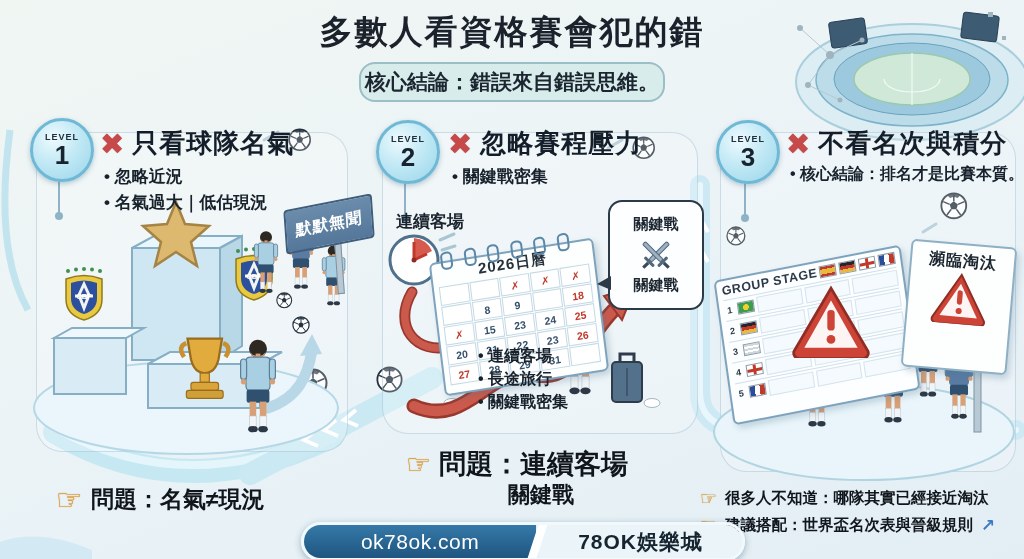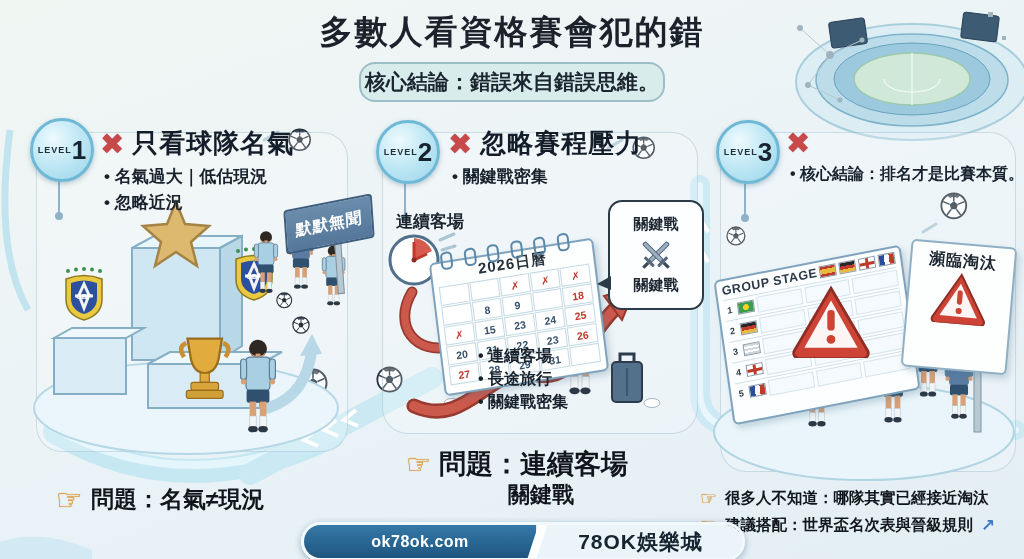--- a/index.html
+++ b/index.html
@@ -13,21 +13,21 @@
   .subtitle{position:absolute;left:50%;top:62px;transform:translateX(-50%);background:#d9ecec;
     border:2px solid #9cbec6;border-radius:16px;padding:4px 4px;font-size:21px;font-weight:800;
     color:#1c2630;z-index:3;white-space:nowrap;}
   
   .panel{position:absolute;border:1.5px solid rgba(140,175,200,.38);border-radius:26px;
     background:rgba(255,255,255,.22);z-index:1;}
   
   .badge{position:absolute;width:58px;height:58px;border-radius:50%;z-index:4;
     background:radial-gradient(circle at 35% 30%,#eefafe 0%,#c2e9f5 45%,#9ad5ea 100%);
     border:3px solid #6fb9d6;box-shadow:0 2px 5px rgba(60,110,140,.35);
-    display:flex;align-items:center;justify-content:center;line-height:1;}
+    display:flex;flex-direction:column;align-items:center;justify-content:center;line-height:1;}
   .badge .b-top{font-size:9px;font-weight:800;letter-spacing:1px;color:#21303c;}
   .badge .b-num{font-size:26px;font-weight:900;color:#17232e;}
   .badge-pin{position:absolute;width:2px;height:36px;background:#8fb3c6;z-index:3;}
   .badge-pin:after{content:"";position:absolute;left:-3px;bottom:-6px;width:8px;height:8px;border-radius:50%;background:#8fb3c6;}
   
   .head{position:absolute;display:flex;align-items:center;gap:8px;z-index:4;white-space:nowrap;}
   .xmark{font-size:29px;font-weight:900;color:#c8494a;text-shadow:0 0 1px #8f2d2d;}
   .head-text{font-size:26px;font-weight:900;color:#141e2a;letter-spacing:1px;}
   .bullets{position:absolute;z-index:4;margin:0;padding:0;list-style:none;}
   .bullets li{font-size:17px;font-weight:800;color:#18222c;line-height:1.5;white-space:nowrap;}
@@ -98,21 +98,21 @@
   .f1{left:56px;top:482px;}  .f1 .finger{font-size:30px;} .f1 .txt{font-size:23px;}
   .f2a{left:406px;top:446px;} .f2a .finger{font-size:28px;} .f2a .txt{font-size:27px;}
   .f2b{left:508px;top:480px;} .f2b .txt{font-size:22px;}
   .f3a{left:700px;top:487px;} .f3a .finger{font-size:19px;} .f3a .txt{font-size:15.5px;}
   .f3b{left:700px;top:514px;} .f3b .finger{font-size:19px;} .f3b .txt{font-size:15.5px;}
   .link-arrow{color:#3d7bc4;font-weight:900;font-size:17px;}
   
   .bar{position:absolute;left:301px;top:522px;width:438px;height:33px;z-index:6;display:flex;
     border:3px solid #f2f9fc;border-radius:20px;overflow:hidden;box-shadow:0 2px 7px rgba(40,80,110,.4);}
   .bar-left{width:53%;background:linear-gradient(180deg,#3579a8,#1f5580);color:#fff;display:flex;
-    align-items:center;justify-content:center;font-size:16px;font-weight:700;letter-spacing:.5px;}
+    align-items:center;justify-content:center;font-size:21px;font-weight:400;letter-spacing:.5px;}
   .bar-div{width:9px;background:#fff;transform:skewX(-18deg);margin:0 -3px;}
   .bar-right{flex:1;background:#eaf4f9;color:#16242f;display:flex;align-items:center;justify-content:center;
     font-size:21px;font-weight:900;letter-spacing:1px;}
 </style>
 </head>
 <body>
 
 <div class="canvas">
 
   <svg width="0" height="0" style="position:absolute">
@@ -265,22 +265,22 @@
   <div class="badge" style="left:30px;top:118px;">
     <span class="b-top">LEVEL</span>
     <span class="b-num">1</span>
   </div>
   <div class="badge-pin" style="left:58px;top:178px;"></div>
   <div class="head" style="left:100px;top:126px;">
     <span class="xmark">✖</span>
     <span class="head-text">只看球隊名氣</span>
   </div>
   <ul class="bullets" style="left:104px;top:164px;">
+    <li>忽略近況</li>
     <li>名氣過大｜低估現況</li>
-    <li>忽略近況</li>
   </ul>
 
   <svg class="ill" style="left:28px;top:196px;" width="336" height="264" viewBox="0 0 336 264">
     <ellipse cx="158" cy="212" rx="152" ry="46" fill="#eaf6fb" stroke="#b6d8e6" stroke-width="2"></ellipse>
     <g>
       <rect x="104" y="52" width="88" height="112" fill="#cfe7f3" stroke="#86aec4" stroke-width="2"></rect>
       <polygon points="104,52 126,40 214,40 192,52" fill="#e9f6fb" stroke="#86aec4" stroke-width="2"></polygon>
       <polygon points="192,52 214,40 214,150 192,164" fill="#b8d8e8" stroke="#86aec4" stroke-width="2"></polygon>
       <rect x="26" y="142" width="72" height="56" fill="#d9ecf6" stroke="#86aec4" stroke-width="2"></rect>
       <polygon points="26,142 44,132 116,132 98,142" fill="#eef8fc" stroke="#86aec4" stroke-width="2"></polygon>
@@ -410,20 +410,21 @@
     <span class="txt">關鍵戰</span>
   </div>
 
   <div class="badge" style="left:716px;top:120px;">
     <span class="b-top">LEVEL</span>
     <span class="b-num">3</span>
   </div>
   <div class="badge-pin" style="left:744px;top:180px;"></div>
   <div class="head" style="left:786px;top:126px;">
     <span class="xmark">✖</span>
+    <span class="head-text">不看名次與積分</span>
   </div>
   <ul class="bullets small" style="left:790px;top:162px;">
     <li>核心結論：排名才是比賽本質。</li>
   </ul>
 
   <svg class="ill" style="left:712px;top:230px;" width="312" height="250" viewBox="0 0 312 250">
     <ellipse cx="152" cy="202" rx="150" ry="48" fill="#e9f5fa" stroke="#b0d4e2" stroke-width="2"></ellipse>
     <rect x="262" y="140" width="7" height="62" fill="#b9c9d4" stroke="#7d93a3"></rect>
     <g>
       <use href="#person" transform="translate(44,92) scale(1.0)"></use>

